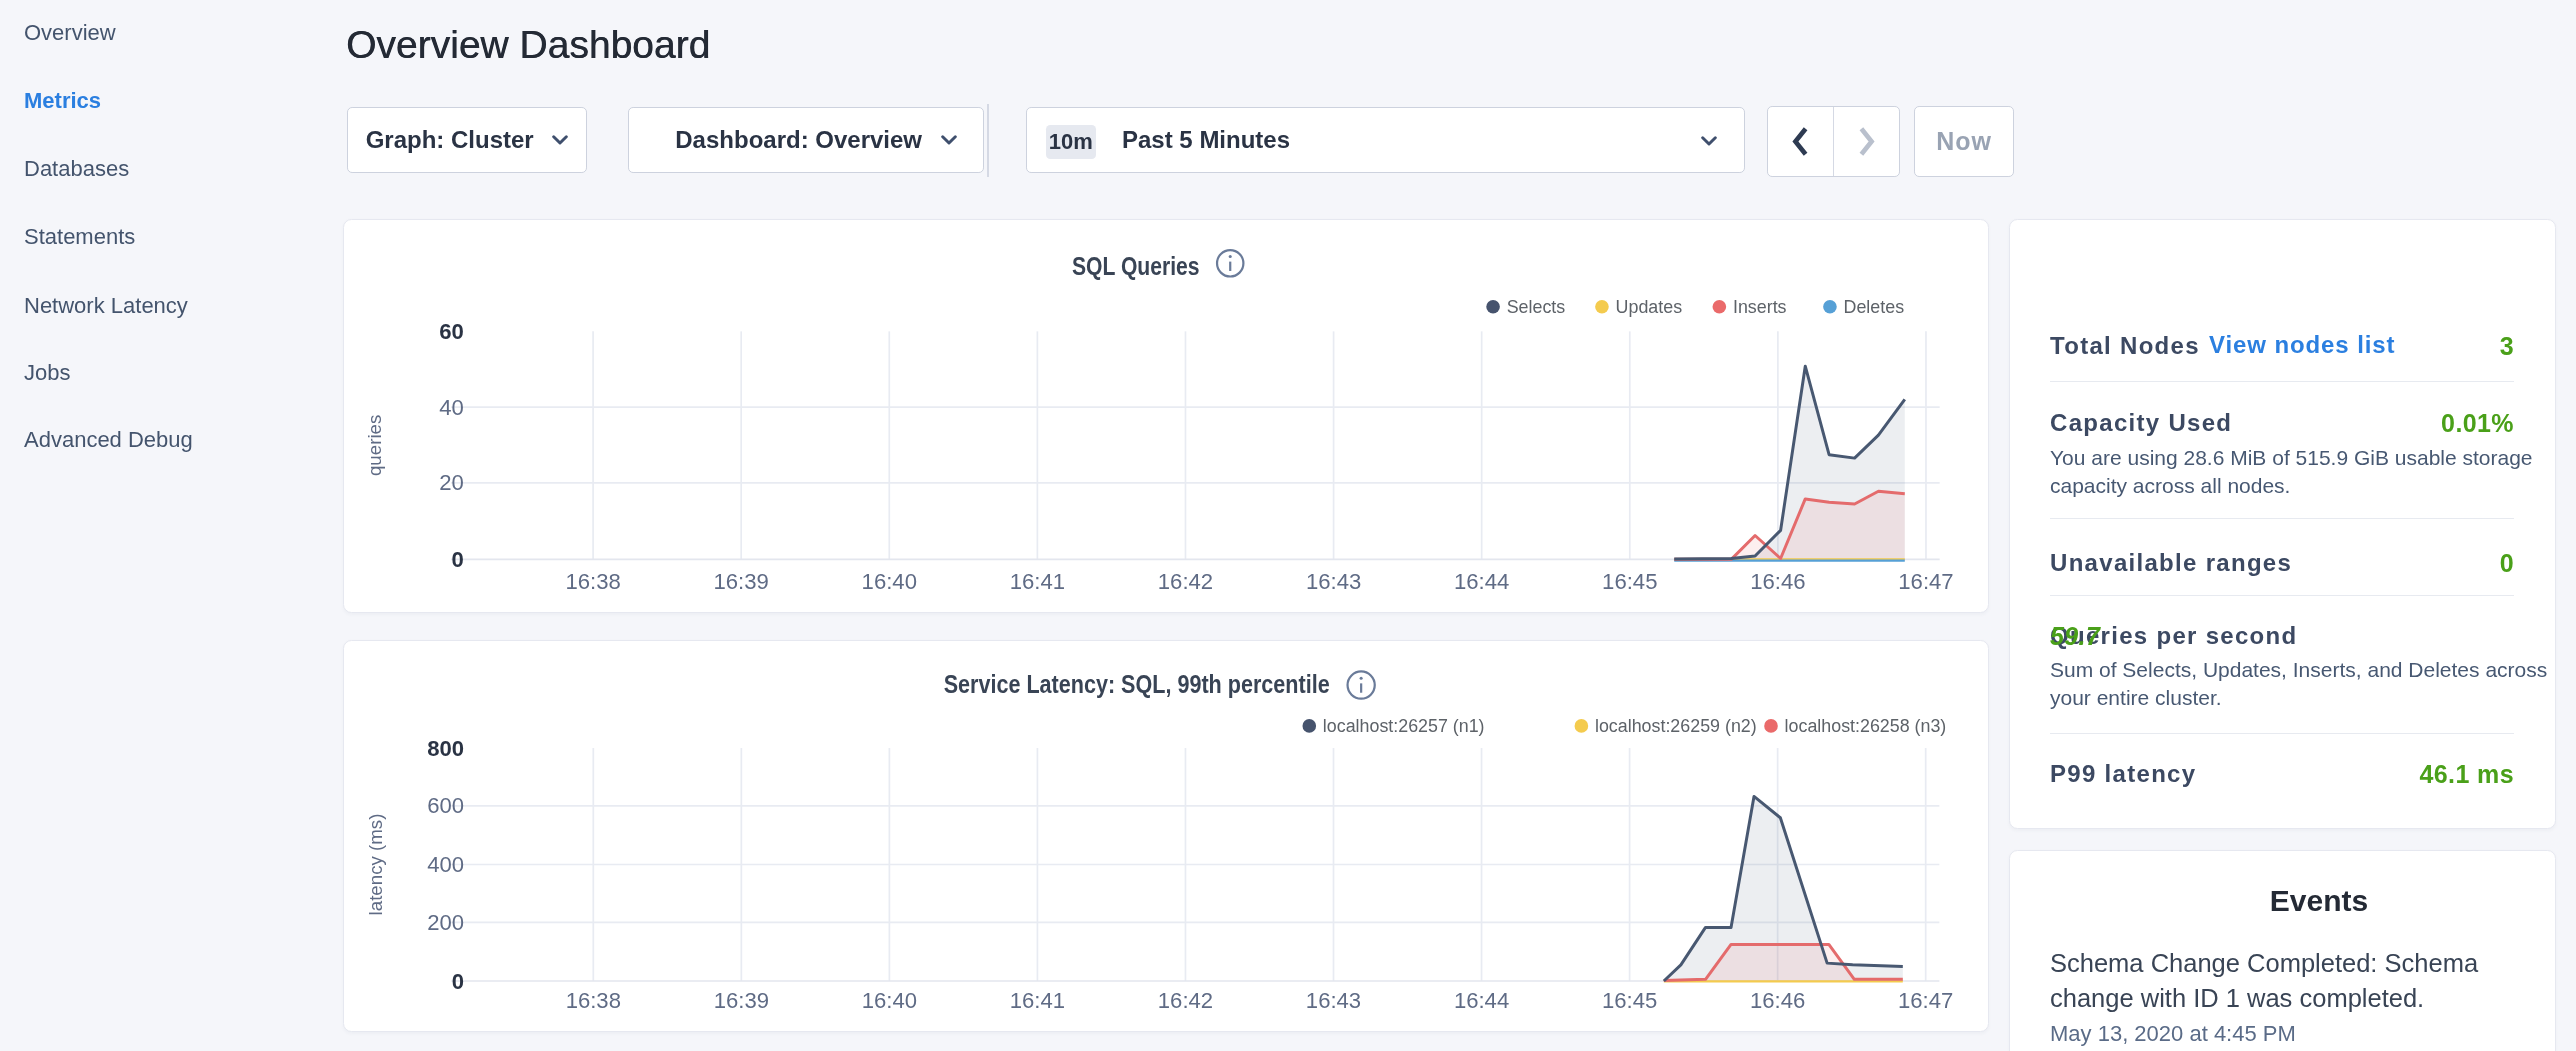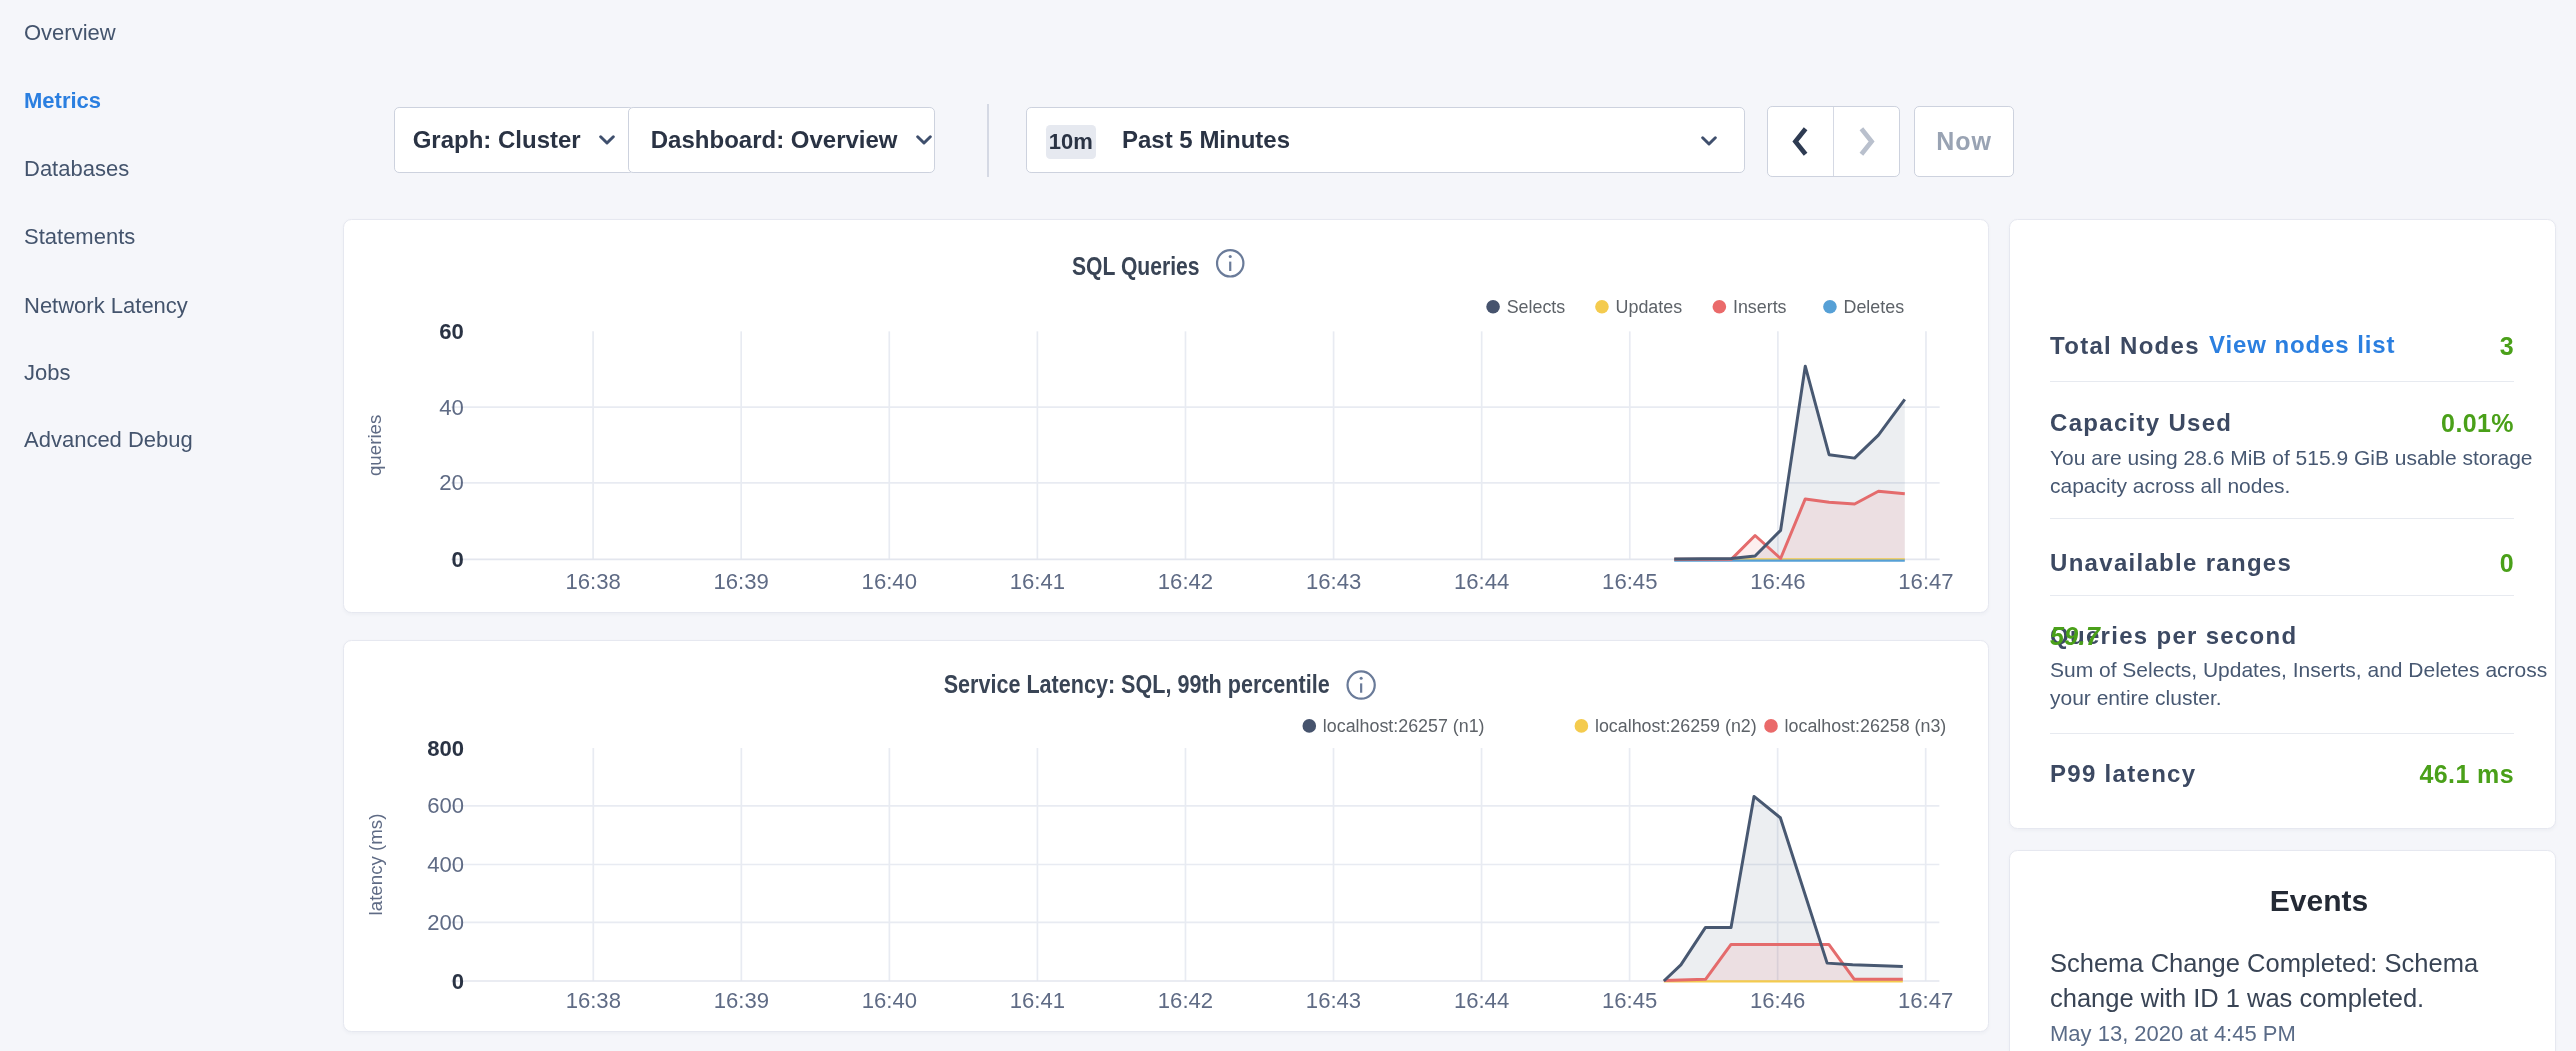--- a/index.html
+++ b/index.html
@@ -21,28 +21,29 @@
 <div id="page">
 
   <div class="navitem" style="top:19.6px;">Overview</div>
   <div class="navitem" style="top:88px; color:#2b7fe0; font-weight:700;">Metrics</div>
   <div class="navitem" style="top:156px;">Databases</div>
   <div class="navitem" style="top:224px;">Statements</div>
   <div class="navitem" style="top:293px;">Network Latency</div>
   <div class="navitem" style="top:360px;">Jobs</div>
   <div class="navitem" style="top:427px;">Advanced Debug</div>
 
-
-  <div class="btn" style="left:347px; top:107px; width:240px; height:66px;margin-left:47px;">
+  <div class="abs" style="left:346px; top:23px; font-size:39px; font-weight:400; color:#242a35; text-shadow:0.5px 0 0 #242a35;">Overview Dashboard</div>
+
+  <div class="btn" style="left:347px; top:107px; width:240px; height:66px;">
     <span class="ddtext">Graph: Cluster</span>
       <svg width="16" height="10.2" viewBox="0 0 19 12" style="margin-left:18.7px;">
         <polyline points="2,2 9.5,9.5 17,2" fill="none" stroke="#3f4f6d" stroke-width="3.5" stroke-linecap="round" stroke-linejoin="round"></polyline>
       </svg>
   </div>
-  <div class="btn" style="left:628px; top:107px; width:307px; height:66px;padding-left:20px;">
+  <div class="btn" style="left:628px; top:107px; width:356px; height:66px;padding-left:20px;">
     <span class="ddtext">Dashboard: Overview</span>
       <svg width="16" height="10.2" viewBox="0 0 19 12" style="margin-left:18.7px;">
         <polyline points="2,2 9.5,9.5 17,2" fill="none" stroke="#3f4f6d" stroke-width="3.5" stroke-linecap="round" stroke-linejoin="round"></polyline>
       </svg>
   </div>
   <div class="abs" style="left:987px; top:104px; width:1.7px; height:73px; background:#d5d9e4;"></div>
 
   <div class="btn" style="left:1026px; top:107px; width:719px; height:66px; justify-content:flex-start;">
     <span style="position:absolute; left:18.7px; top:17px; width:50px; height:34px; line-height:34px; text-align:center; background:#e6e9f0; border-radius:4.3px; font-size:22px; font-weight:700; color:#2a3344;">10m</span>
     <span class="ddtext" style="margin-left:95px;">Past 5 Minutes</span>

